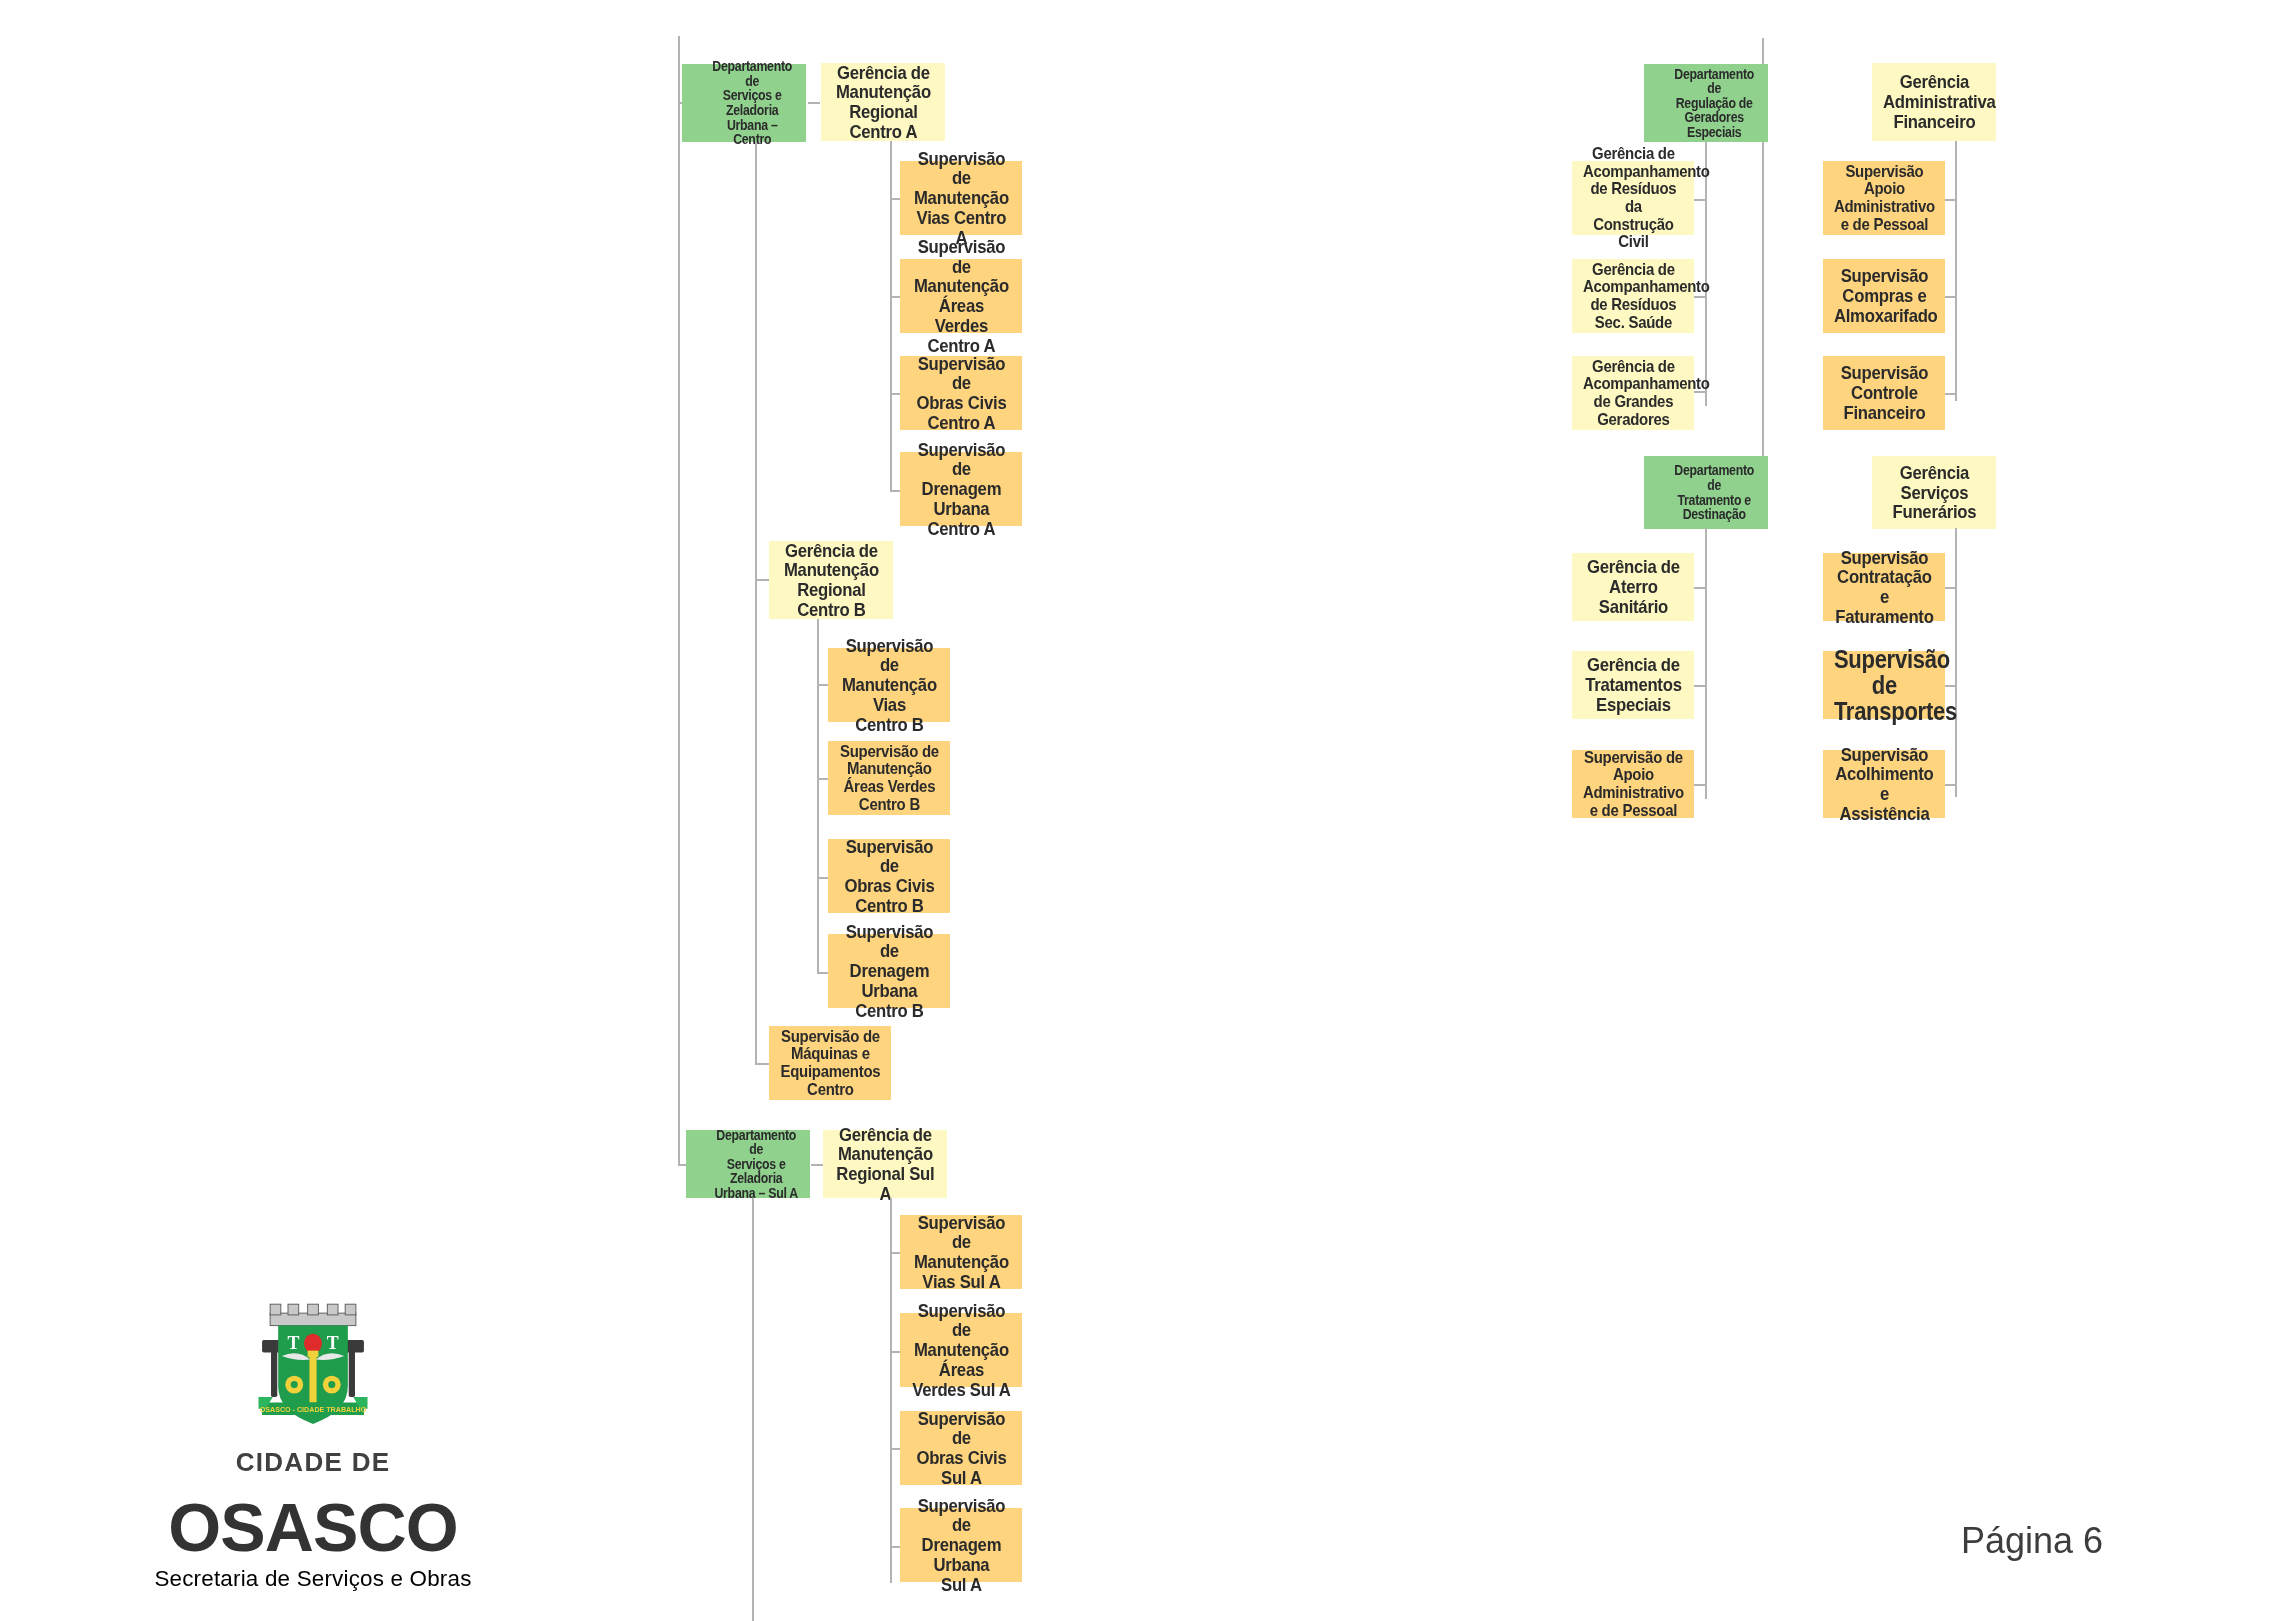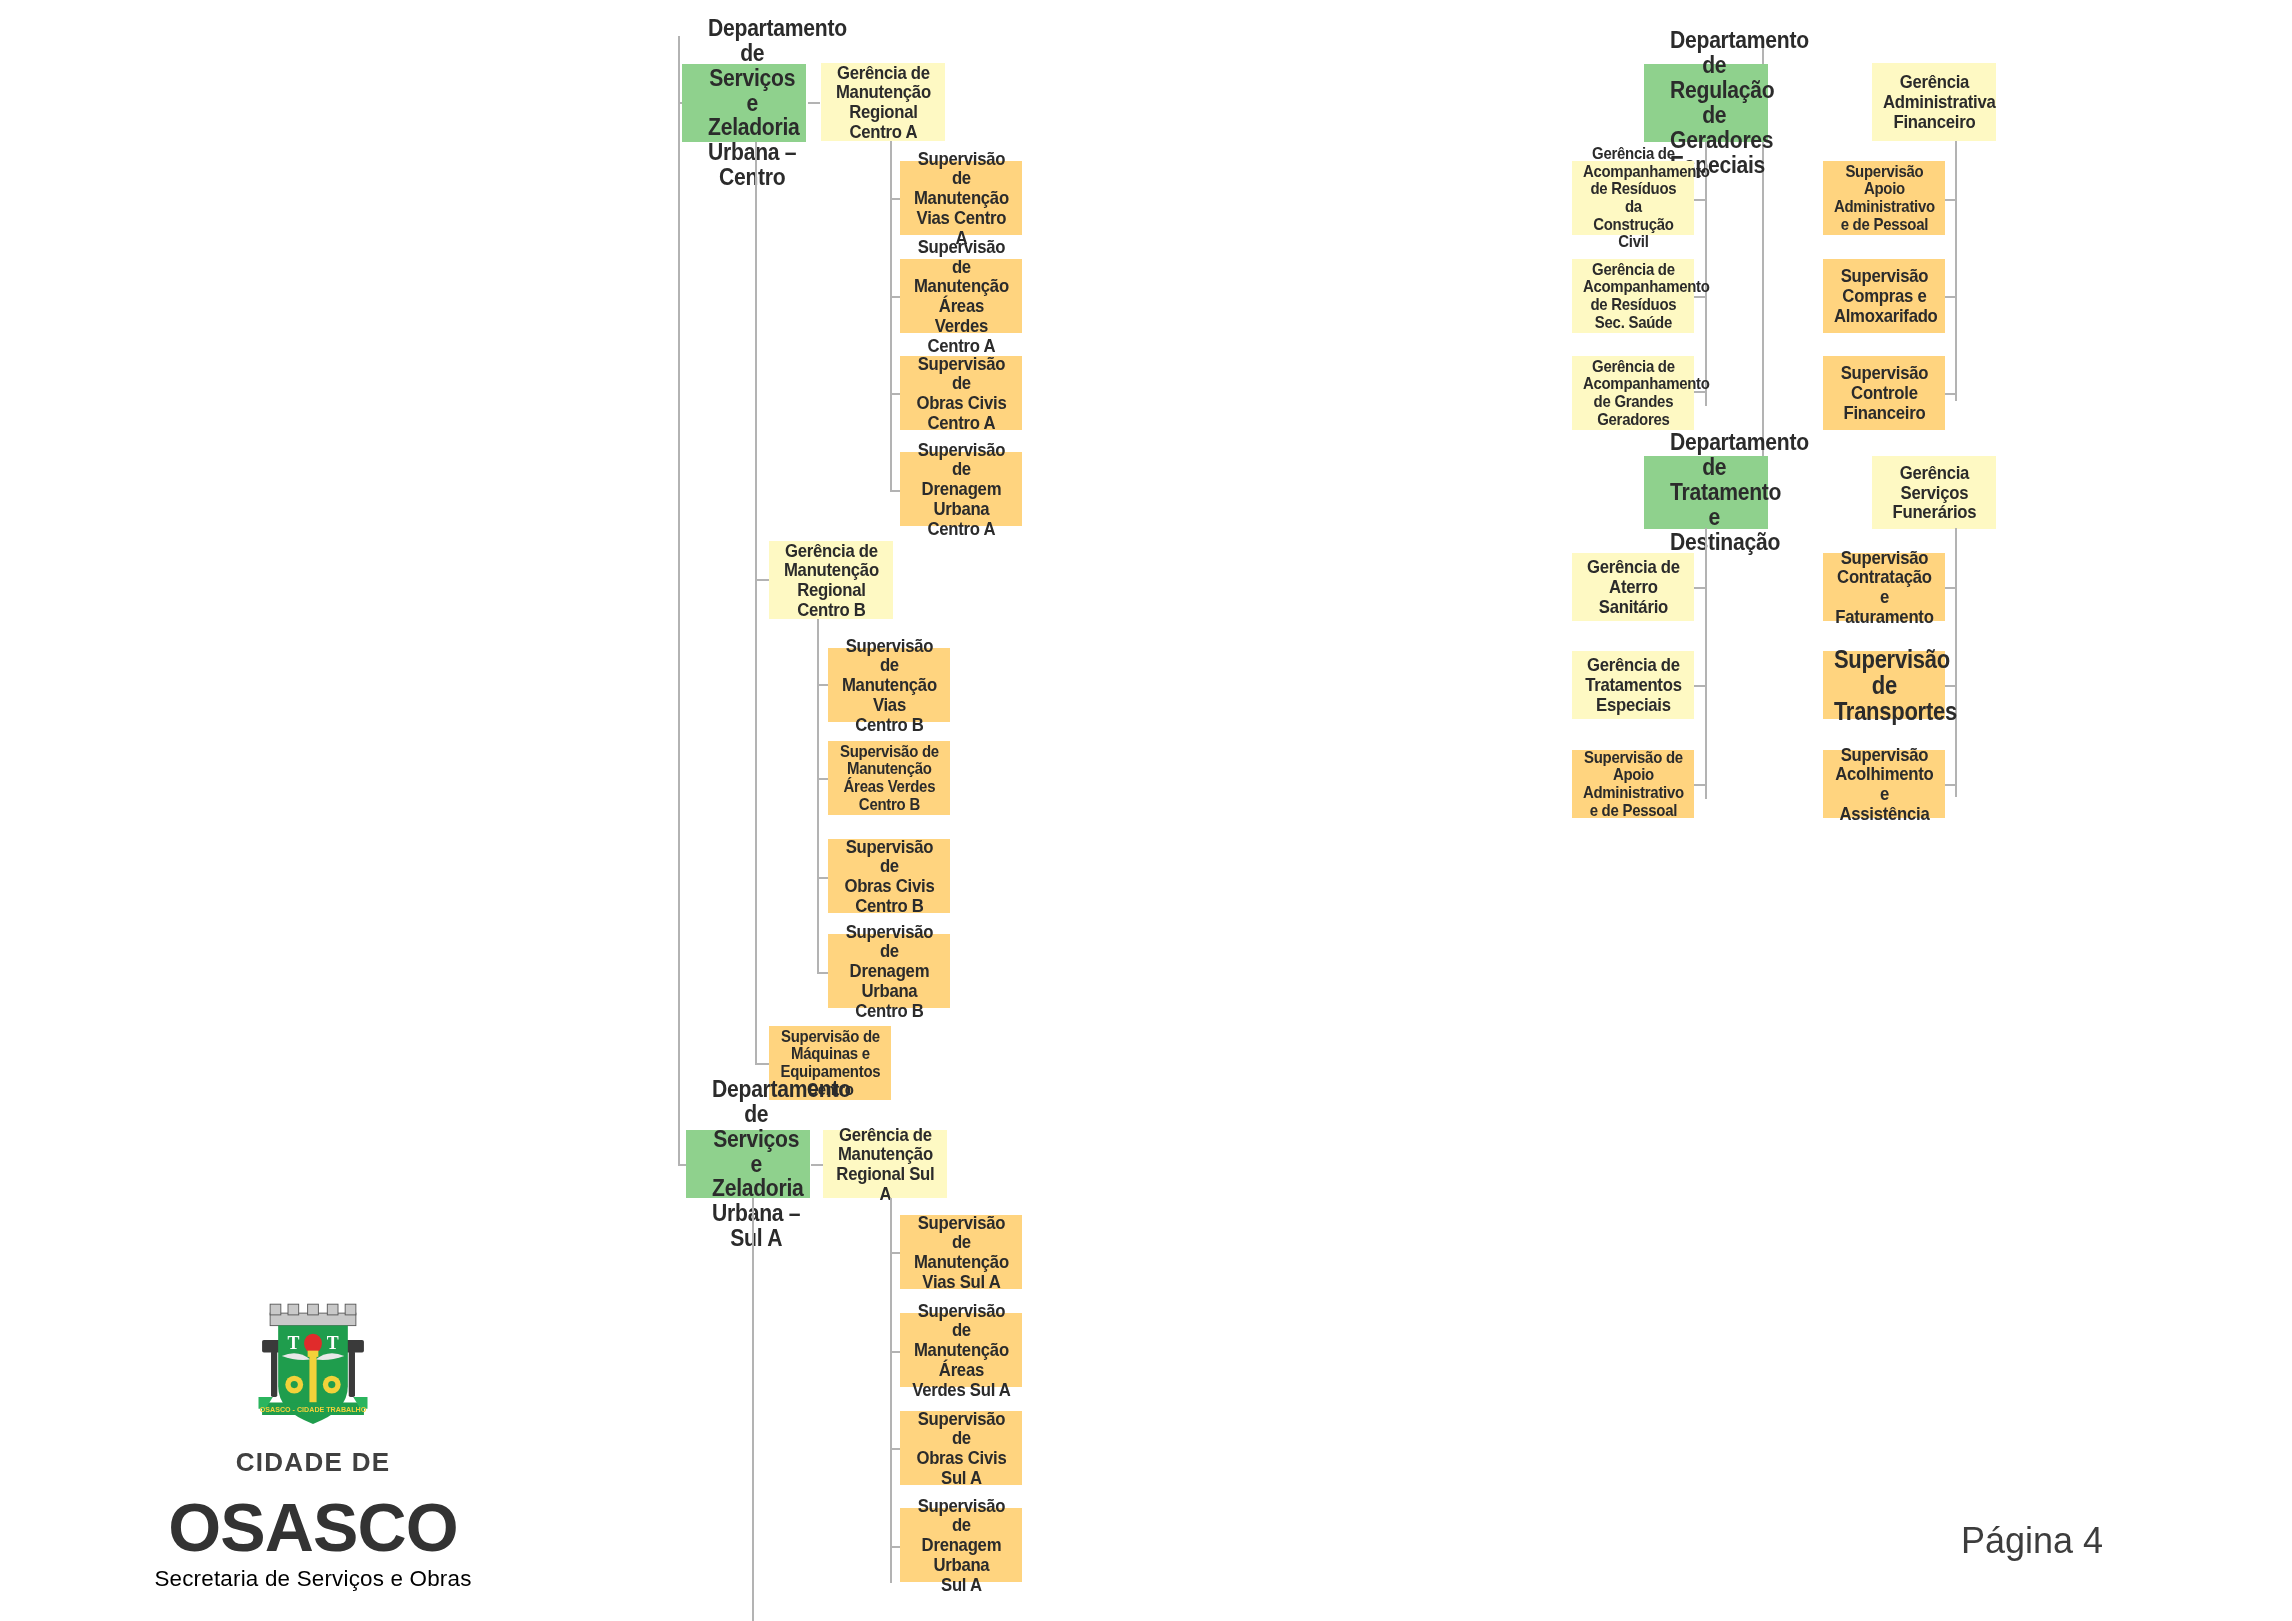--- a/index.html
+++ b/index.html
@@ -38,21 +38,21 @@
   .node.gray   { background: #fef9c3; }
   .node.yellow { background: #ffd47f; }
 
   .node .txt {
     display: block;
     width: 100%;
     transform: scaleX(0.88);
   }
 
   
-  .fs-dep   { font-size: 24px; padding-left: 20px; }
+  .fs-dep   { font-size: 14px; padding-left: 20px; }
   .fs-ger   { font-size: 19px; }
   .fs-sup   { font-size: 19px; }
   .fs-big   { font-size: 25px; }
   .fs-small { font-size: 17px; }
 
   
   .vline {
     position: absolute;
     width: 1.8px;
     background: #b3b3b3;
@@ -404,16 +404,16 @@
       <path d="M14 112 L30 112 L22 125 L14 125 Z" fill="#2bb55e"></path>
       <path d="M136 112 L120 112 L128 125 L136 125 Z" fill="#2bb55e"></path>
       <text x="75" y="129" font-family="'Liberation Sans',sans-serif" font-size="8" font-weight="700" fill="#f2d23a" text-anchor="middle">OSASCO - CIDADE TRABALHO</text>
     </svg>
 
     <div id="logo-cidade">CIDADE DE</div>
     <div id="logo-osasco">OSASCO</div>
     <div id="logo-sub">Secretaria de Serviços e Obras</div>
   </div>
 
-  <div id="page-number">Página 4</div>
+  <div id="page-number">Página 6</div>
 
 </div>
 
 
 </body></html>

